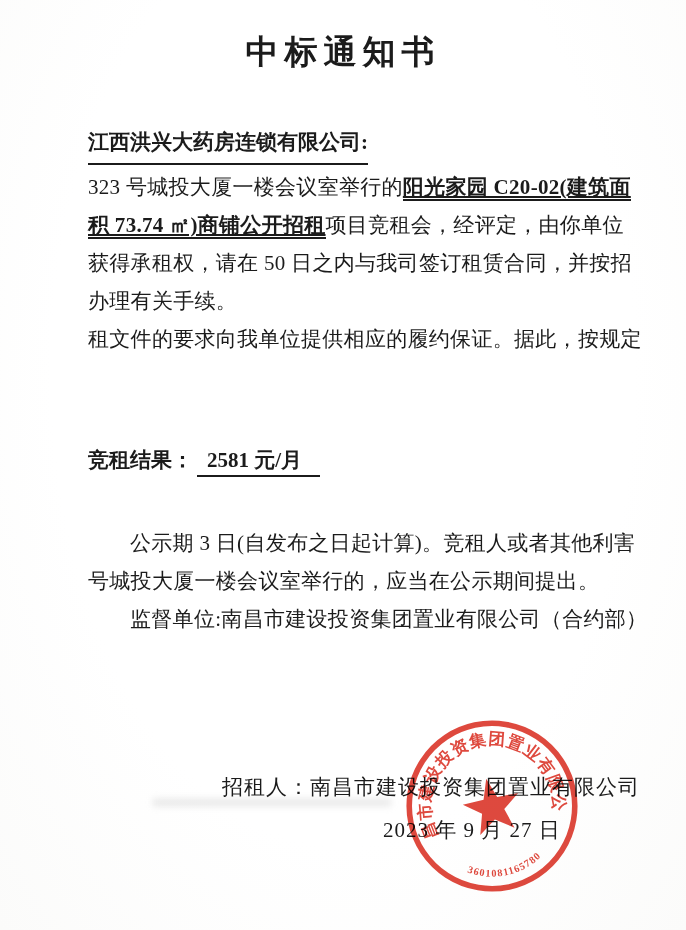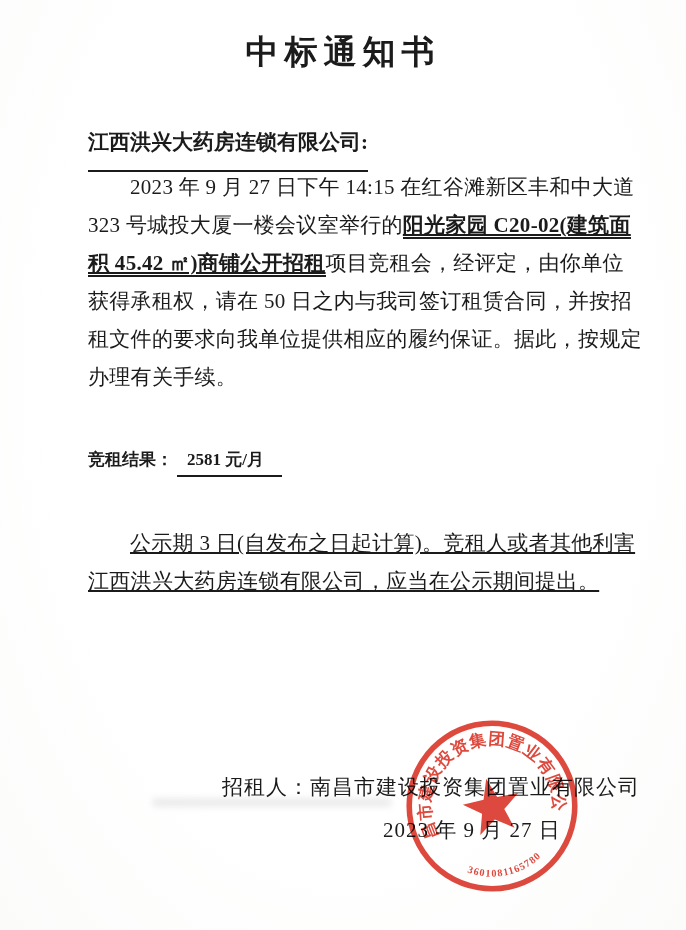--- a/index.html
+++ b/index.html
@@ -19,48 +19,48 @@
     position: absolute; top: 30px; left: 0; right: 0;
     margin: 0;
     text-align: center;
     font-size: 33px; font-weight: bold;
     letter-spacing: 6px;
   }
   .recipient {
     position: absolute; top: 128px; left: 88px;
     font-size: 21px; font-weight: bold;
     border-bottom: 2px solid #1b1b1b;
-    padding-bottom: 14px;
+    padding-bottom: 7px;
     white-space: nowrap;
   }
   .para {
     position: absolute; left: 88px; width: 514px;
     font-size: 21px;
   }
   .p1 { top: 168px; }
-  .notice { top: 524px; text-decoration: underline; }
+  .notice { top: 524px; }
   .line {
     height: 38px; line-height: 38px;
     white-space: nowrap;
     letter-spacing: 0.3px;
   }
   .just {
     text-align: justify;
     text-align-last: justify;
     text-justify: inter-character;
   }
   .indent { padding-left: 42px; }
   .em {
     font-weight: bold;
     border-bottom: 2px solid #1b1b1b;
     text-decoration: underline;
   }
   .result-line {
     position: absolute; top: 441px; left: 88px;
-    font-size: 17px; font-weight: bold;
+    font-size: 21px; font-weight: bold;
     height: 38px; line-height: 38px;
     white-space: nowrap;
   }
   .result-value {
     display: inline-block;
     border-bottom: 2px solid #1b1b1b;
     padding: 0 18px 0 10px;
     margin-left: 4px;
     line-height: 30px;
   }
@@ -94,35 +94,35 @@
 </head>
 <body>
 
 <div class="page">
 
   <h1 class="title">中标通知书</h1>
 
   <div class="recipient">江西洪兴大药房连锁有限公司:</div>
 
   <div class="para p1">
-    <div class="line just indent"><span>2023 年 9 月 27 日下午 14:15 在红谷滩新区丰和中大道</span></div>
     <div class="line just"><span>323 号城投大厦一楼会议室举行的</span><span class="em">阳光家园 C20-02(建筑面</span></div>
-    <div class="line just"><span class="em">积 45.42 ㎡)商铺公开招租</span><span>项目竞租会，经评定，由你单位</span></div>
+    <div class="line just"><span class="em">积 73.74 ㎡)商铺公开招租</span><span>项目竞租会，经评定，由你单位</span></div>
     <div class="line just"><span>获得承租权，请在 50 日之内与我司签订租赁合同，并按招</span></div>
+    <div class="line"><span>办理有关手续。</span></div>
     <div class="line just"><span>租文件的要求向我单位提供相应的履约保证。据此，按规定</span></div>
-    <div class="line"><span>办理有关手续。</span></div>
   </div>
 
   <div class="result-line">
     <span>竞租结果：</span><span class="result-value">2581 元/月</span>
   </div>
 
   <div class="para notice">
     <div class="line just indent"><span>公示期 3 日(自发布之日起计算)。竞租人或者其他利害</span></div>
-    <div class="line"><span>江西洪兴大药房连锁有限公司，应当在公示期间提出。</span></div>
+    <div class="line"><span>号城投大厦一楼会议室举行的，应当在公示期间提出。</span></div>
+    <div class="line indent"><span>监督单位:南昌市建设投资集团置业有限公司（合约部）</span></div>
   </div>
 
   <div class="smudge"></div>
 
   <div class="sig-lessor">招租人：南昌市建设投资集团置业有限公司</div>
   <div class="sig-date">2023 年 9 月 27 日</div>
 
   <svg class="seal" viewBox="0 0 200 200" aria-hidden="true">
     <defs>
       <path id="sealArcTop" d="M 40.2,127.9 A 66,66 0 1 1 159.8,127.9" fill="none"></path>

